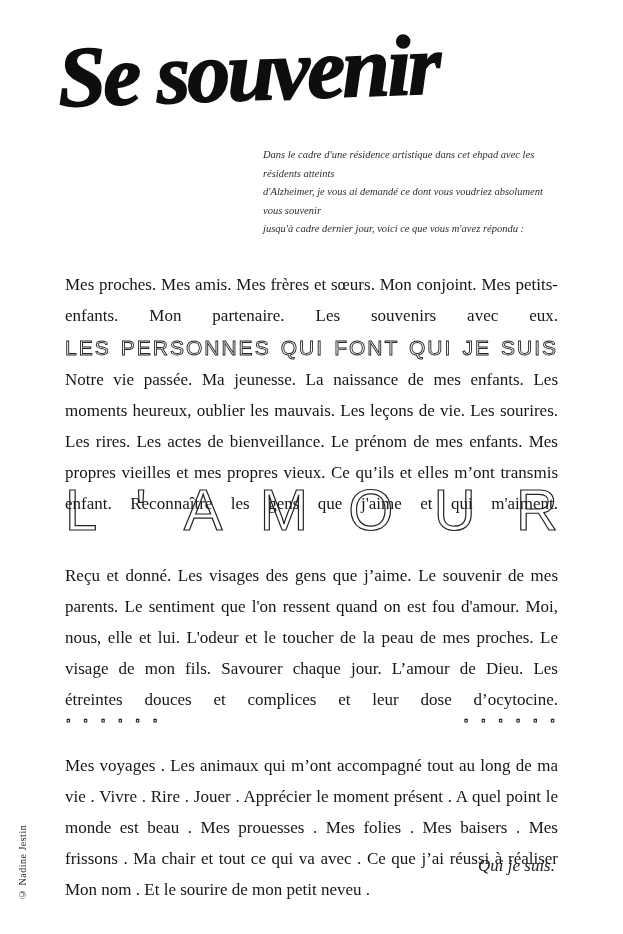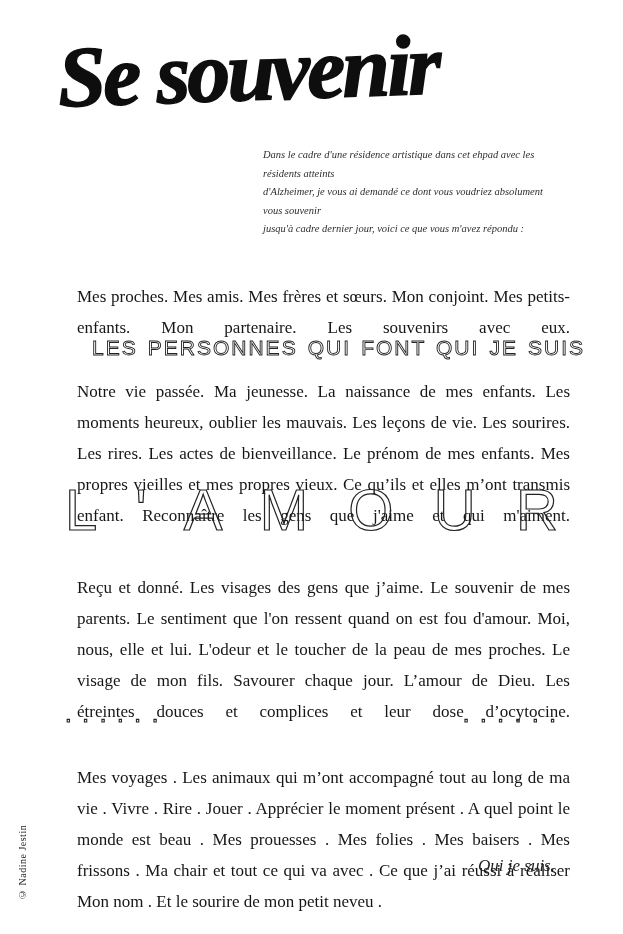--- a/index.html
+++ b/index.html
@@ -59,21 +59,21 @@
   .heading-row {
     position: absolute;
     left: 65px;
     width: 493px;
     margin: 0;
     text-align: justify;
     text-align-last: justify;
     white-space: nowrap;
   }
   .heading-famille { top: 243px; font-size: 19px; letter-spacing: 2px; }
-  .heading-personnes { top: 336px; font-size: 21px; letter-spacing: 2px; margin-left: 27px; }
+  .heading-personnes { top: 336px; font-size: 21px; letter-spacing: 2px; }
   .heading-amour {
     top: 481px;
     font-size: 58px;
     line-height: 1;
     letter-spacing: 0;
     -webkit-text-stroke-width: 1.2px;
   }
 
   .heading-nature {
     position: absolute;
@@ -86,21 +86,21 @@
     align-items: baseline;
   }
   .nature-dots { font-size: 24px; letter-spacing: 2px; -webkit-text-stroke-width: 1.1px; }
   .nature-word { font-size: 35px; letter-spacing: 7px; -webkit-text-stroke-width: 1.0px; }
 
   
   .body-text {
     position: absolute;
     left: 65px;
     width: 493px;
-    margin: 12px;
+    margin: 0;
     font-family: "Liberation Serif", serif;
     font-size: 17px;
     line-height: 31px;
     color: #161616;
     text-align: justify;
     text-align-last: justify;
   }
   .body-famille   { top: 269px; }
   .body-personnes { top: 364px; }
   .body-amour     { top: 560px; }

